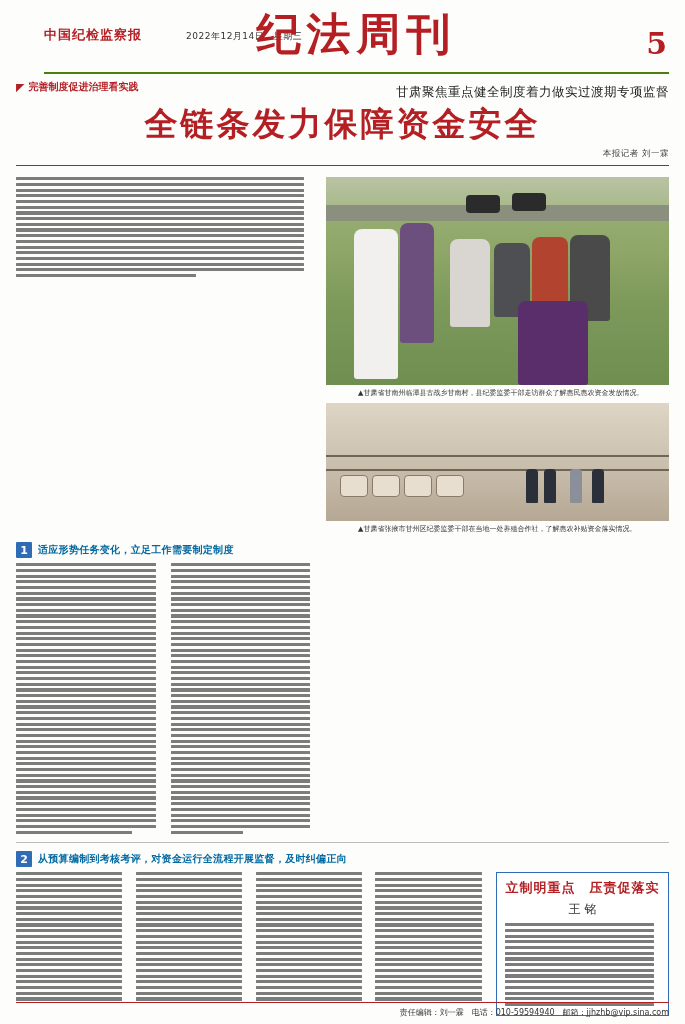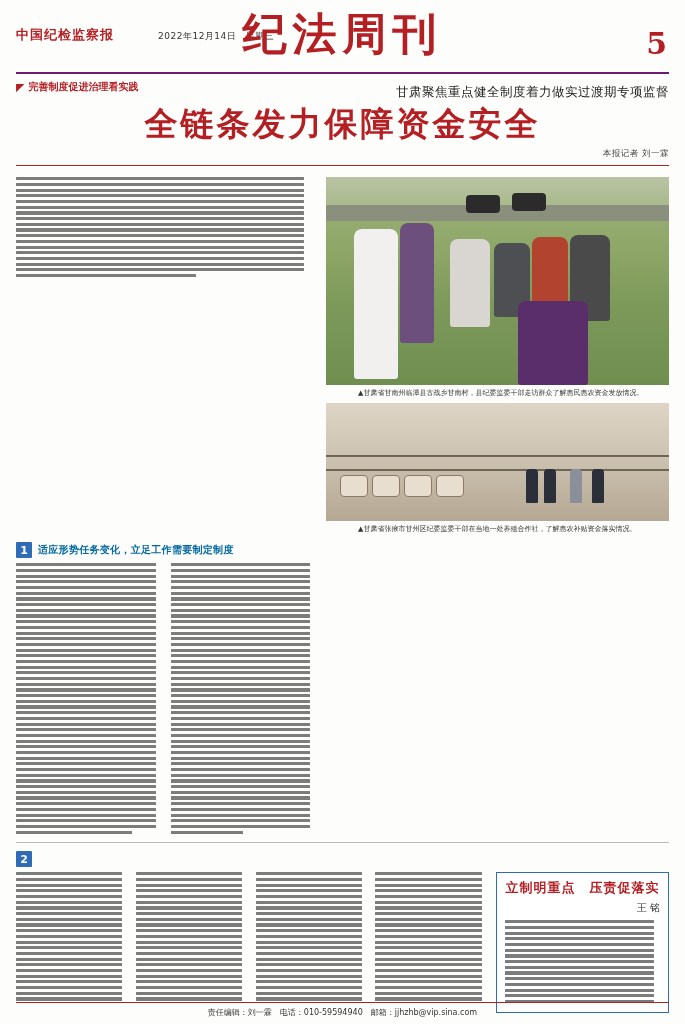--- a/index.html
+++ b/index.html
@@ -6,21 +6,21 @@
   body{
     width:685px;height:1024px;
     background:#fdfdfb;
     font-family:"DejaVu Sans","Liberation Sans",sans-serif;
     color:#1a1a1a;
     overflow:hidden;
   }
   .page{position:relative;width:685px;height:1024px;box-sizing:border-box;padding:0 16px;}
 
   
-  .masthead{position:relative;height:72px;border-bottom:2px solid #701a75;}
+  .masthead{position:relative;height:72px;border-bottom:2px solid #4d7c0f;margin-left:28px;}
   .brand{position:absolute;left:0;top:26px;font-size:13px;font-weight:bold;color:#b41f24;letter-spacing:1px;}
   .issue-date{position:absolute;left:142px;top:30px;font-size:9px;color:#333;letter-spacing:.5px;}
   .paper-title{position:absolute;left:0;right:0;top:12px;text-align:center;font-size:44px;font-weight:bold;color:#b41f24;letter-spacing:6px;line-height:1;}
   .page-num{position:absolute;right:2px;top:26px;font-size:30px;font-weight:bold;color:#b41f24;font-family:"DejaVu Serif","Liberation Serif",serif;}
 
   
   .headzone{position:relative;padding-top:6px;padding-bottom:4px;}
   .kicker{display:flex;align-items:center;gap:4px;font-size:10px;color:#b41f24;font-weight:bold;}
   .kicker .mark{color:#b41f24;font-size:11px;}
   .shoulder{text-align:right;font-size:12.5px;color:#222;letter-spacing:.5px;margin-top:-10px;}
@@ -51,24 +51,24 @@
   .cols3{display:flex;gap:9px;}
   .cols3 > div{flex:1;}
   .cols4{display:flex;gap:9px;}
   .cols4 > div{flex:1;}
 
   .divider{height:1px;background:#bbb;margin:6px 0;}
 
   
   .sidebox{border:1.5px solid #2f6cb5;padding:6px 8px;background:#fff;}
   .sidebox h3{margin:0 0 4px;text-align:center;font-size:13px;color:#b41f24;font-weight:bold;letter-spacing:1px;}
-  .sidebox .author{text-align:right;font-size:10px;color:#333;margin-bottom:5px;}
-
-  
-  .footer{position:absolute;left:16px;right:16px;bottom:6px;border-top:1px solid #b41f24;padding-top:4px;text-align:center;font-size:8px;color:#333;}
+  .sidebox .author{text-align:center;font-size:12px;color:#333;margin-bottom:5px;}
+
+  
+  .footer{position:absolute;left:16px;right:16px;bottom:6px;border-top:1px solid #b41f24;padding-top:4px;text-align:right;font-size:8px;color:#333;}
 
   
   .ph1{height:208px;background:linear-gradient(#9fb37a 0%,#8da567 38%,#7d9a5b 60%,#6f8e50 100%);}
   .ph1 .sky{position:absolute;top:0;left:0;right:0;height:34px;background:linear-gradient(#b9c3a4,#a7b887);}
   .ph1 .road{position:absolute;top:28px;left:0;right:0;height:16px;background:#8b8f7e;}
   .ph1 .bike{position:absolute;top:18px;width:34px;height:18px;background:#2b2b2b;border-radius:4px;}
   .ph1 .person{position:absolute;border-radius:8px 8px 3px 3px;}
   .ph2{height:118px;background:linear-gradient(#cfc6b6,#b9ae9b);}
   .ph2 .barn{position:absolute;inset:0;background:linear-gradient(180deg,#ded5c6 0%,#cfc5b4 40%,#b5a894 100%);}
   .ph2 .cow{position:absolute;bottom:24px;width:26px;height:20px;background:#e8ded0;border:1px solid #8a7b67;border-radius:4px;}
@@ -260,20 +260,21 @@
       <div class="ln s96"></div>
         <div class="ln s96"></div>
         <div class="ln s96"></div>
         <div class="ln s50"></div>
     </div>
   </div>
 
   <div class="divider"></div>
   <div class="sec">
     <div class="num">2</div>
+    <div class="txt">从预算编制到考核考评，对资金运行全流程开展监督，及时纠偏正向</div>
   </div>
 
   <div style="display:flex;gap:10px;">
     <div class="cols4" style="width:470px;">
       <div class="faux">
         <div class="ln s96"></div>
           <div class="ln s96"></div>
           <div class="ln s96"></div>
           <div class="ln s96"></div>
         <div class="ln s96"></div>

